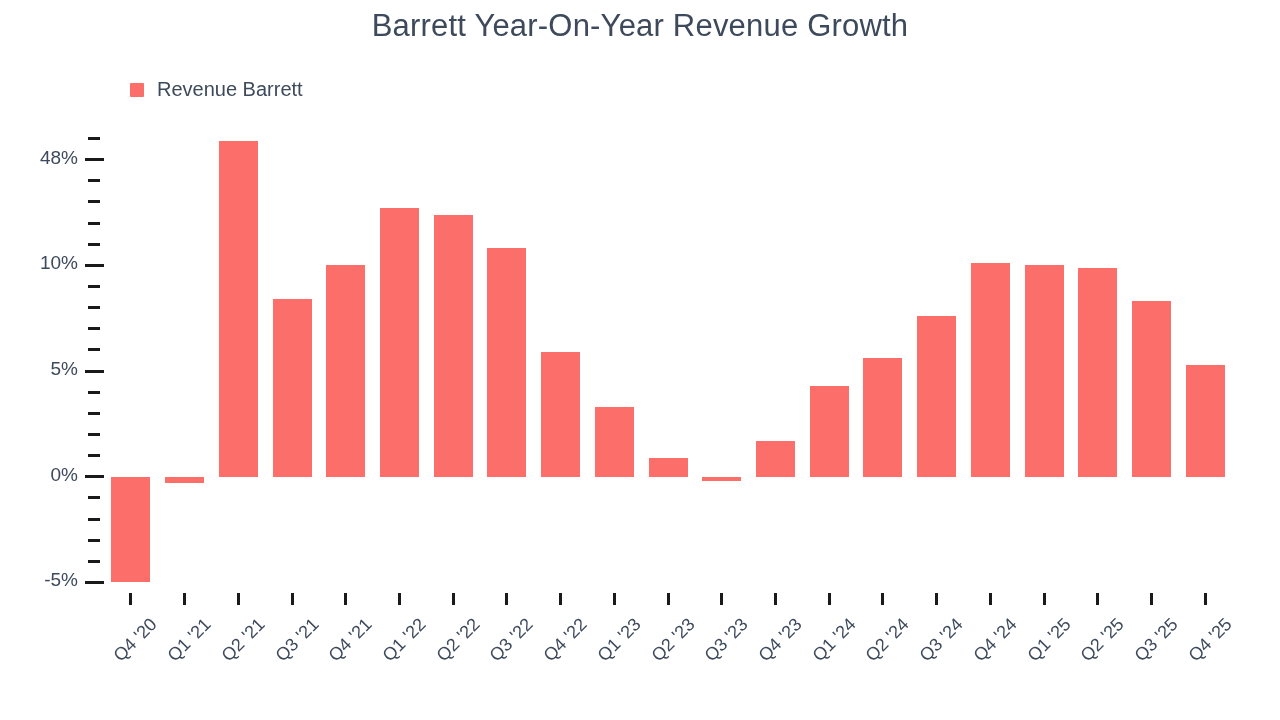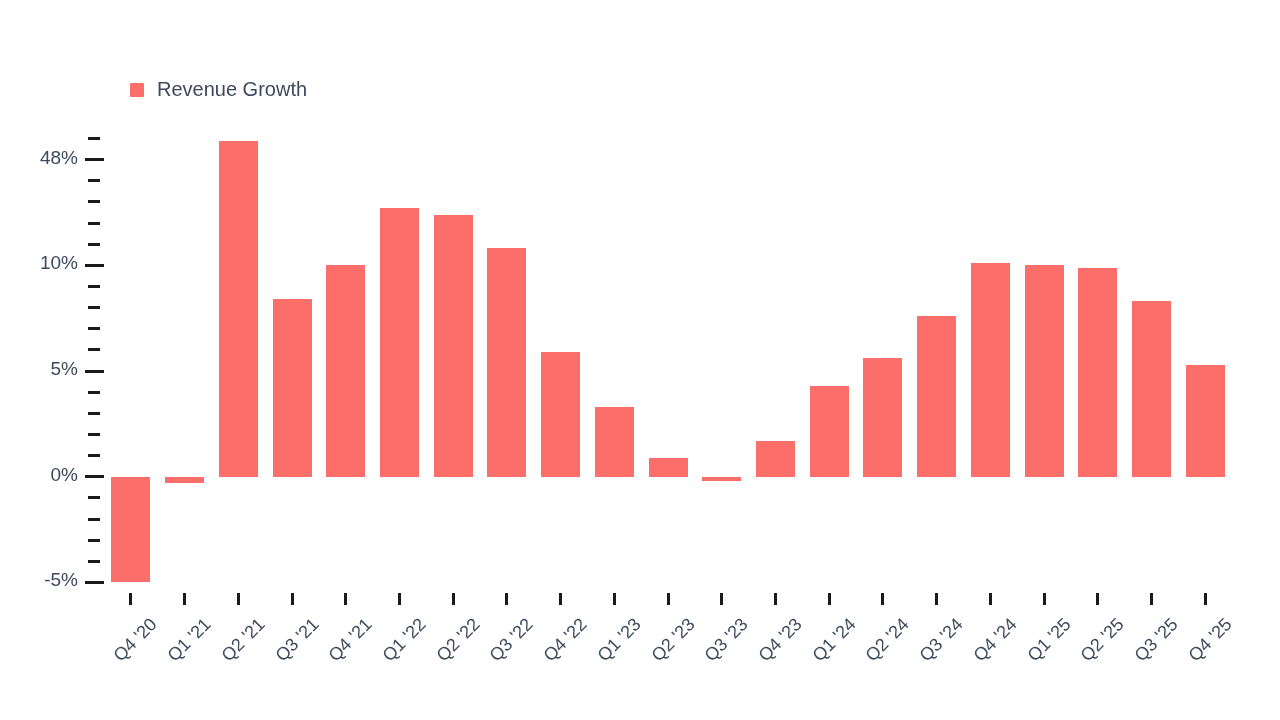--- a/index.html
+++ b/index.html
@@ -99,24 +99,25 @@
     position: absolute;
     top: 486px;
     width: 0; height: 0;
   }
 </style>
 </head>
 <body>
 
 <div id="chart-root">
 
+  <div id="chart-title">Barrett Year-On-Year Revenue Growth</div>
 
   <div id="legend">
     <span id="legend-swatch" style="background: rgb(252, 110, 106);"></span>
-    <span id="legend-label">Revenue Growth</span>
+    <span id="legend-label">Revenue Barrett</span>
   </div>
 
   <div id="plot">
     <div id="axis-line"></div>
     <div id="yticks">
         <div class="ytick major" style="top: 452.932px; background: rgb(26, 26, 26);"></div>
         <div class="ytick minor" style="top: 431.795px; background: rgb(26, 26, 26);"></div>
         <div class="ytick minor" style="top: 410.659px; background: rgb(26, 26, 26);"></div>
         <div class="ytick minor" style="top: 389.523px; background: rgb(26, 26, 26);"></div>
         <div class="ytick minor" style="top: 368.386px; background: rgb(26, 26, 26);"></div>

